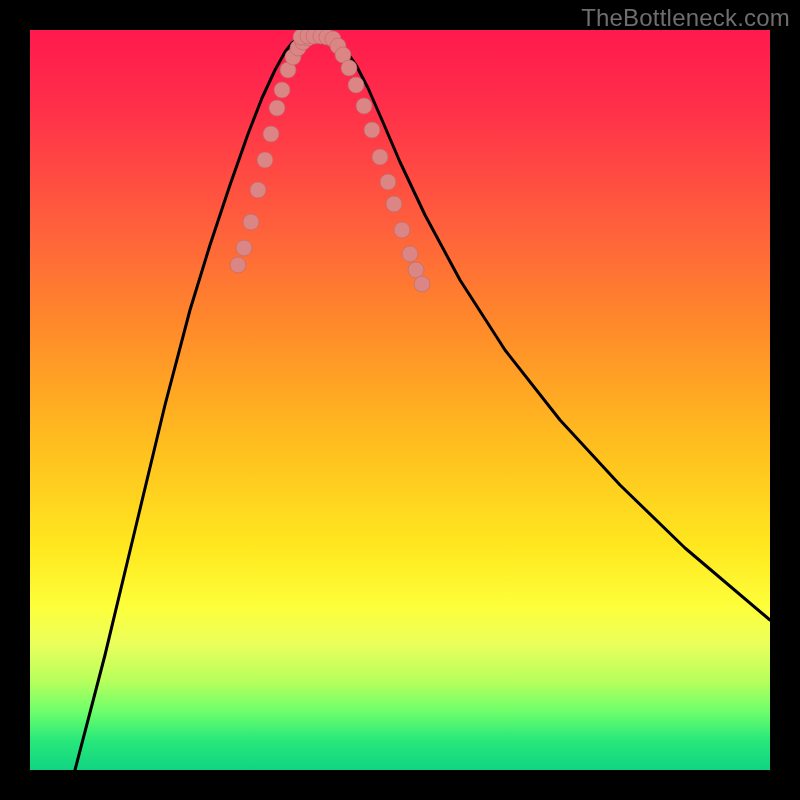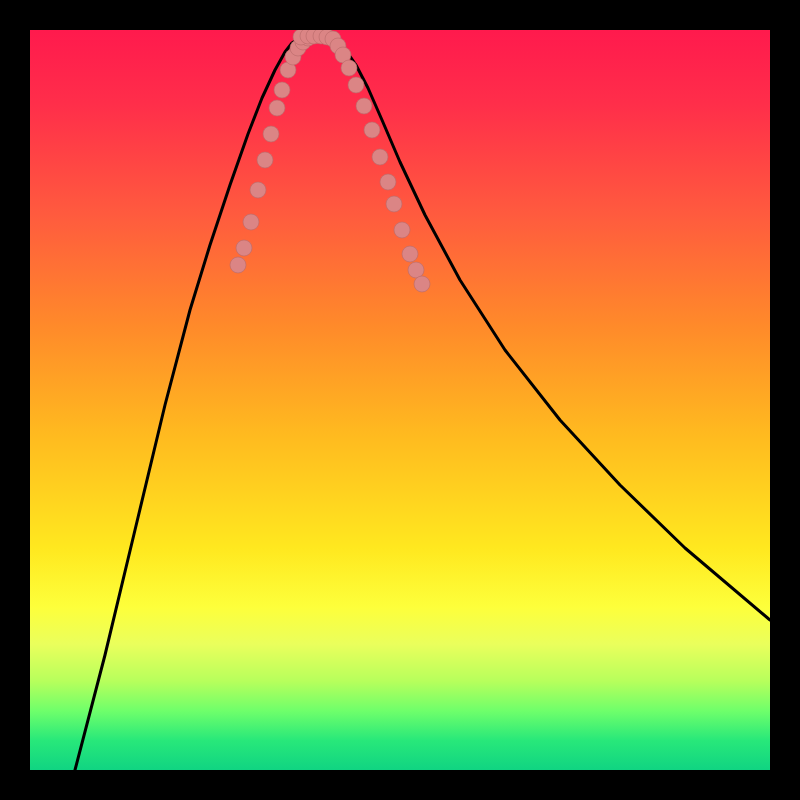--- a/index.html
+++ b/index.html
@@ -61,20 +61,21 @@
     fill: #db8585;
     stroke: #b96a6a;
     stroke-width: 0.6;
   }
 </style>
 </head>
 <body>
 
 <div class="frame">
 
+  <div class="watermark">TheBottleneck.com</div>
 
   <div class="plot">
     <svg class="curve" width="740" height="740" viewBox="0 0 740 740">
       <path id="main-curve" fill="none" stroke="#000" stroke-width="3" stroke-linecap="round" stroke-linejoin="round" d="M45 740 L75 625 L105 500 L135 375 L160 280 L180 215 L200 155 L218 104 L232 68 L245 40 L255 22 L262 13 L268 9 L274 7 L281 6 L288 6 L296 7 L303 10 L310 14 L317 22 L326 35 L338 58 L352 90 L370 132 L395 185 L430 250 L475 320 L530 390 L590 455 L655 518 L740 590"></path>
       <g id="dots-layer">
           <circle cx="208" cy="235" r="8" class="dot"></circle>
           <circle cx="214" cy="218" r="8" class="dot"></circle>
           <circle cx="221" cy="192" r="8" class="dot"></circle>
           <circle cx="228" cy="160" r="8" class="dot"></circle>
           <circle cx="235" cy="130" r="8" class="dot"></circle>

